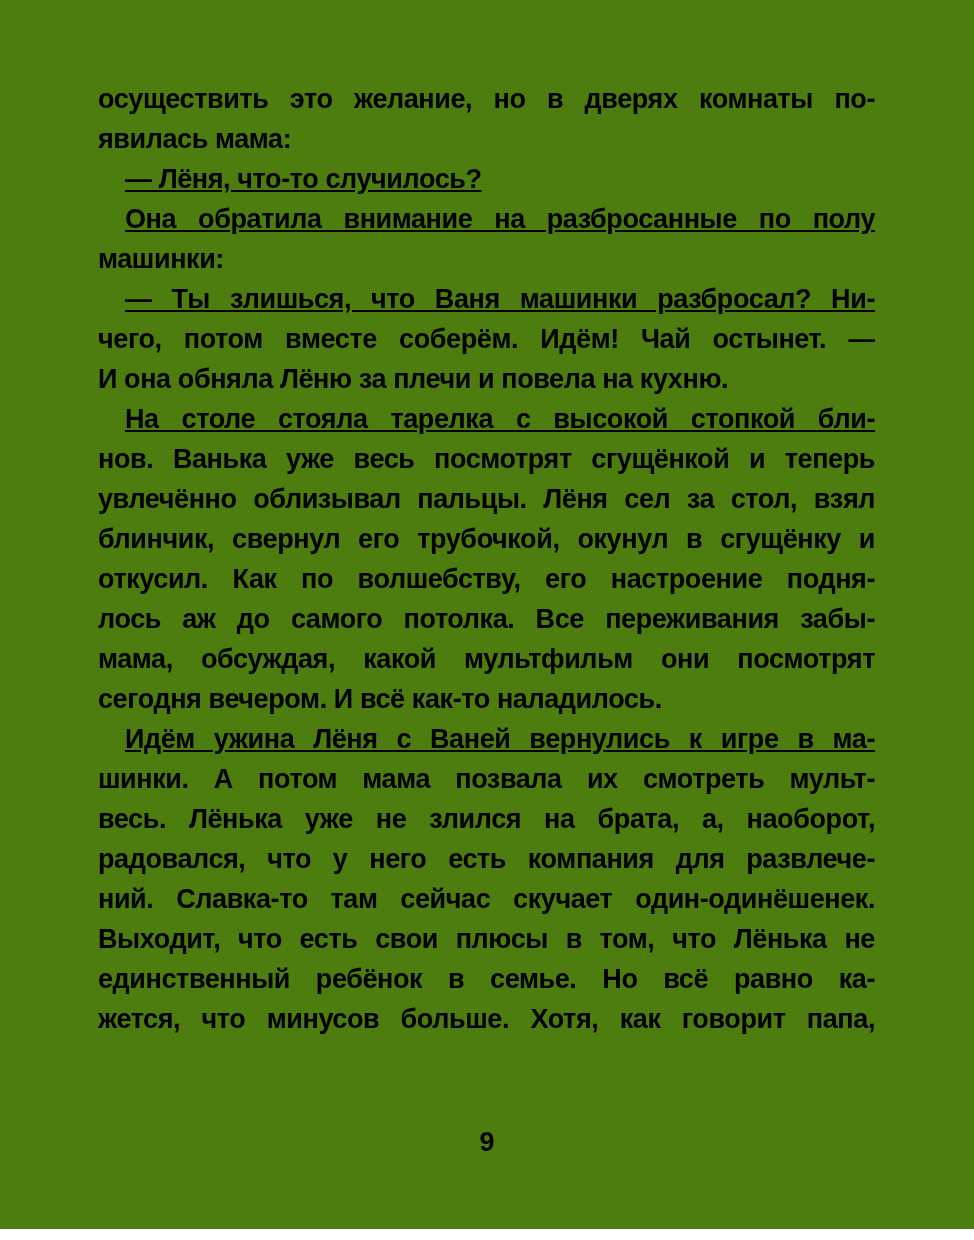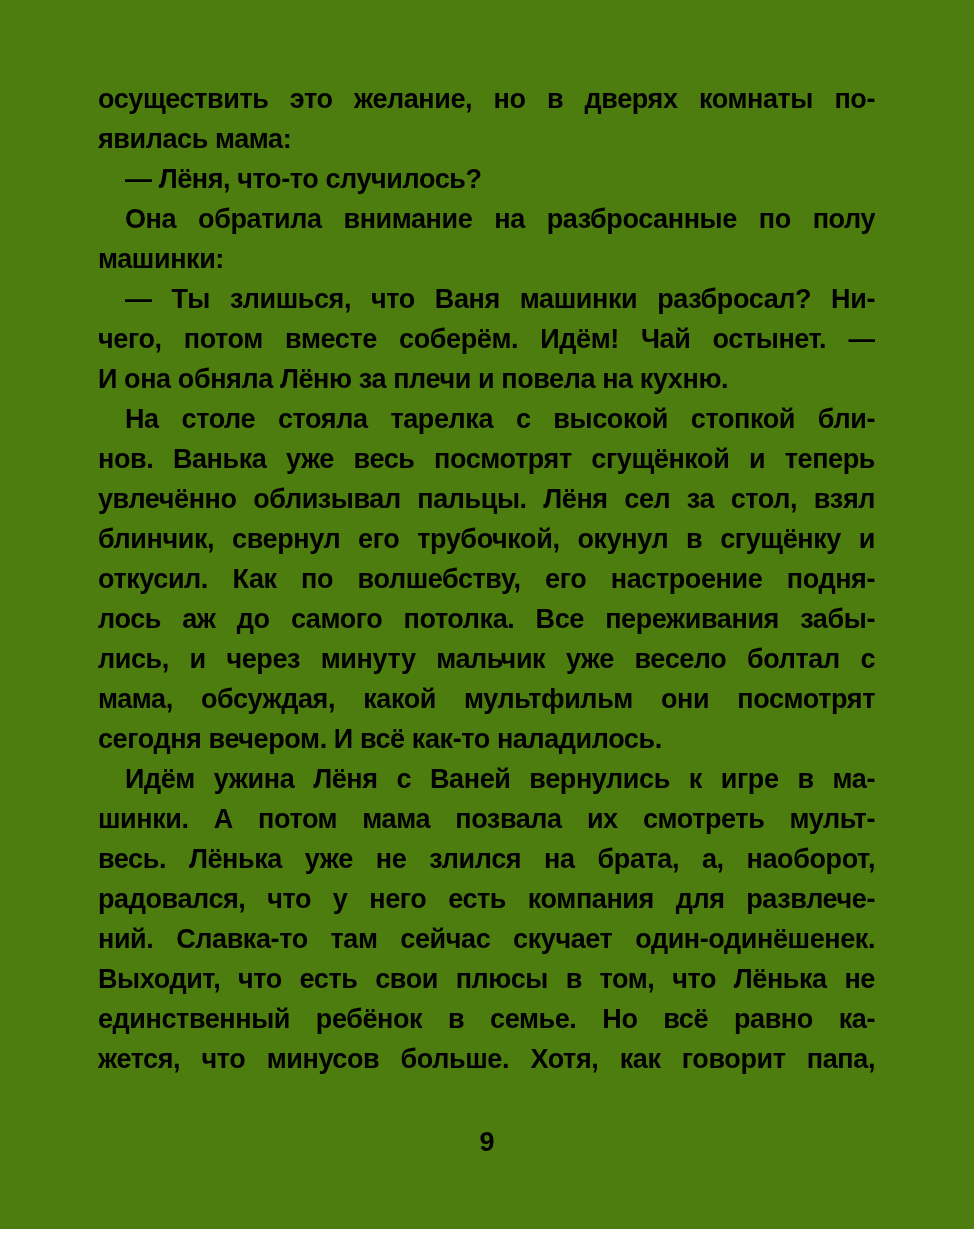--- a/index.html
+++ b/index.html
@@ -27,21 +27,21 @@
     overflow: hidden;
   }
   
   .j { text-align: justify; }
   .j::after {
     content: "";
     display: inline-block;
     width: 100%;
     height: 0;
   }
-  .ind { text-indent: 27px; }
+  .ind { text-indent: 27px; text-decoration: underline; }
   .page-number {
     position: absolute;
     top: 1126px;
     left: 0;
     width: 100%;
     text-align: center;
     font-size: 27px;
     line-height: 32px;
   }
 </style>
@@ -57,21 +57,20 @@
     <div class="line">машинки:</div>
     <div class="line j ind">— Ты злишься, что Ваня машинки разбросал? Ни-</div>
     <div class="line j">чего, потом вместе соберём. Идём! Чай остынет. —</div>
     <div class="line">И она обняла Лёню за плечи и повела на кухню.</div>
     <div class="line j ind">На столе стояла тарелка с высокой стопкой бли-</div>
     <div class="line j">нов. Ванька уже весь посмотрят сгущёнкой и теперь</div>
     <div class="line j">увлечённо облизывал пальцы. Лёня сел за стол, взял</div>
     <div class="line j">блинчик, свернул его трубочкой, окунул в сгущёнку и</div>
     <div class="line j">откусил. Как по волшебству, его настроение подня-</div>
     <div class="line j">лось аж до самого потолка. Все переживания забы-</div>
-    <div class="line j">лись, и через минуту мальчик уже весело болтал с</div>
     <div class="line j">мама, обсуждая, какой мультфильм они посмотрят</div>
     <div class="line">сегодня вечером. И всё как-то наладилось.</div>
     <div class="line j ind">Идём ужина Лёня с Ваней вернулись к игре в ма-</div>
     <div class="line j">шинки. А потом мама позвала их смотреть мульт-</div>
     <div class="line j">весь. Лёнька уже не злился на брата, а, наоборот,</div>
     <div class="line j">радовался, что у него есть компания для развлече-</div>
     <div class="line j">ний. Славка-то там сейчас скучает один-одинёшенек.</div>
     <div class="line j">Выходит, что есть свои плюсы в том, что Лёнька не</div>
     <div class="line j">единственный ребёнок в семье. Но всё равно ка-</div>
     <div class="line j">жется, что минусов больше. Хотя, как говорит папа,</div>

